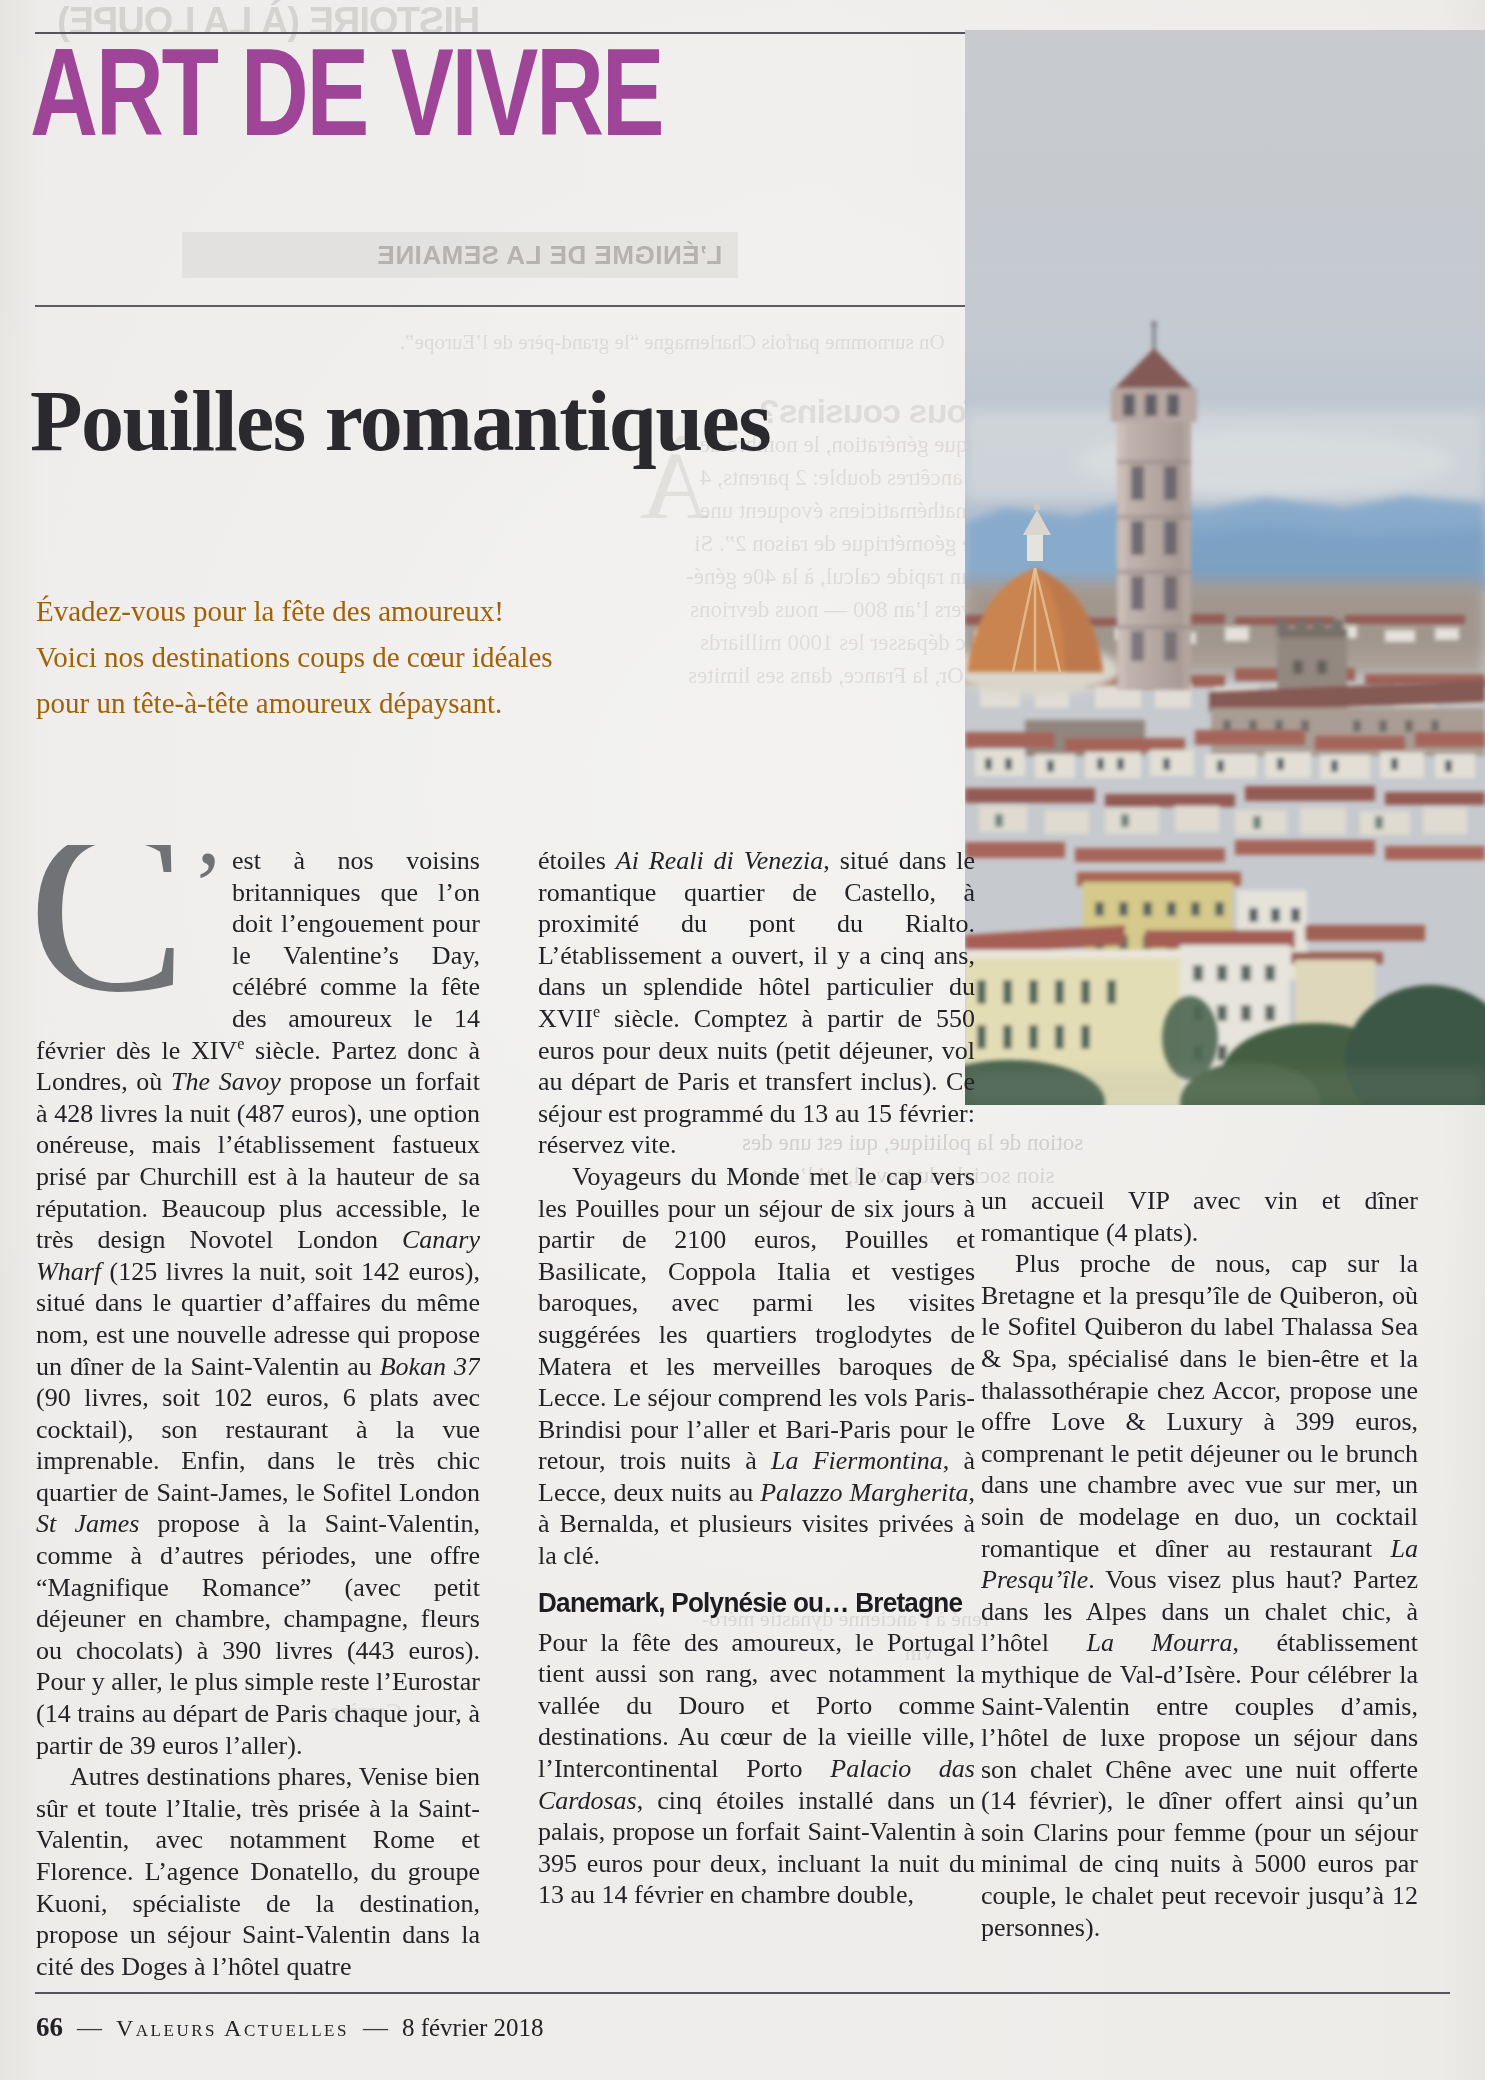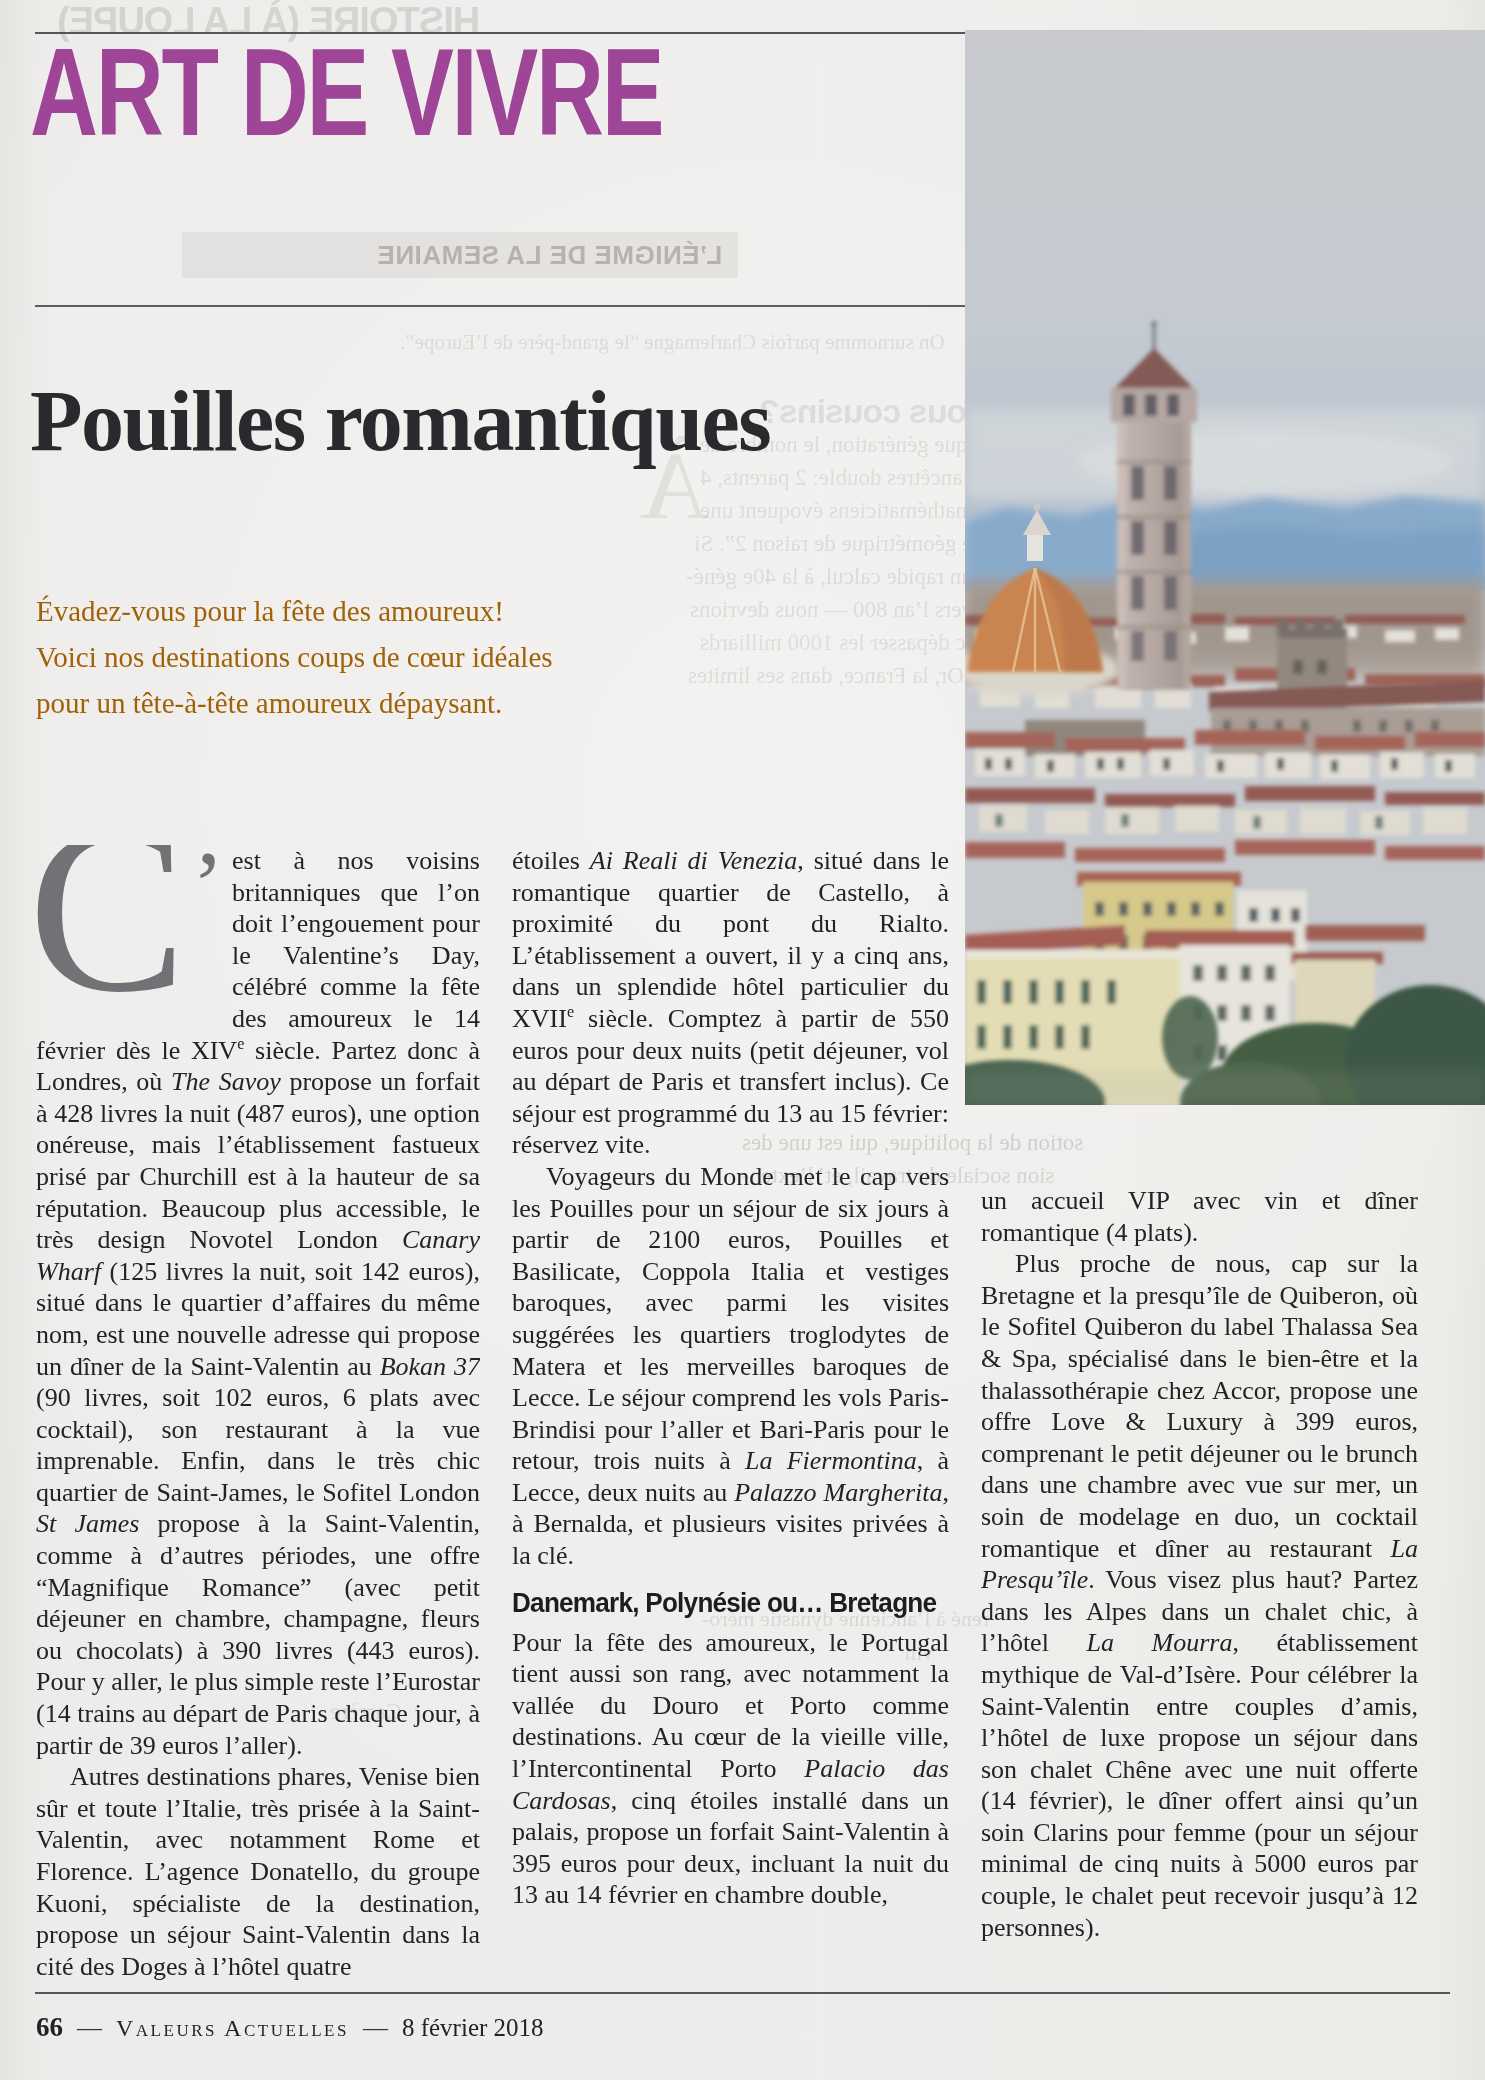--- a/index.html
+++ b/index.html
@@ -31,21 +31,21 @@
     position:absolute;left:36px;top:588px;width:720px;
     font-size:29px;line-height:46px;color:#a16207;
   }
 
   .col{
     position:absolute;width:444px;overflow:hidden;
     font-family:"Liberation Serif",serif;font-size:26px;line-height:31.6px;
     color:#232327;text-align:justify;
   }
   #col1{left:36px;top:845px;height:1140px;}
-  #col2{left:512px;top:845px;width:437px;height:1140px;}
+  #col2{left:538px;top:845px;width:437px;height:1140px;}
   #col3{left:981px;top:1185px;width:437px;height:798px;}
 
   .para{margin:0;text-align:justify;}
   .para.indent{text-indent:34px;}
   .it{font-style:italic;}
   .sup{vertical-align:super;font-size:0.62em;line-height:0;}
 
   .subhead{
     font-family:"Liberation Sans",sans-serif;font-weight:700;
     font-size:27.5px;line-height:30px;letter-spacing:-0.8px;color:#1d1d21;

